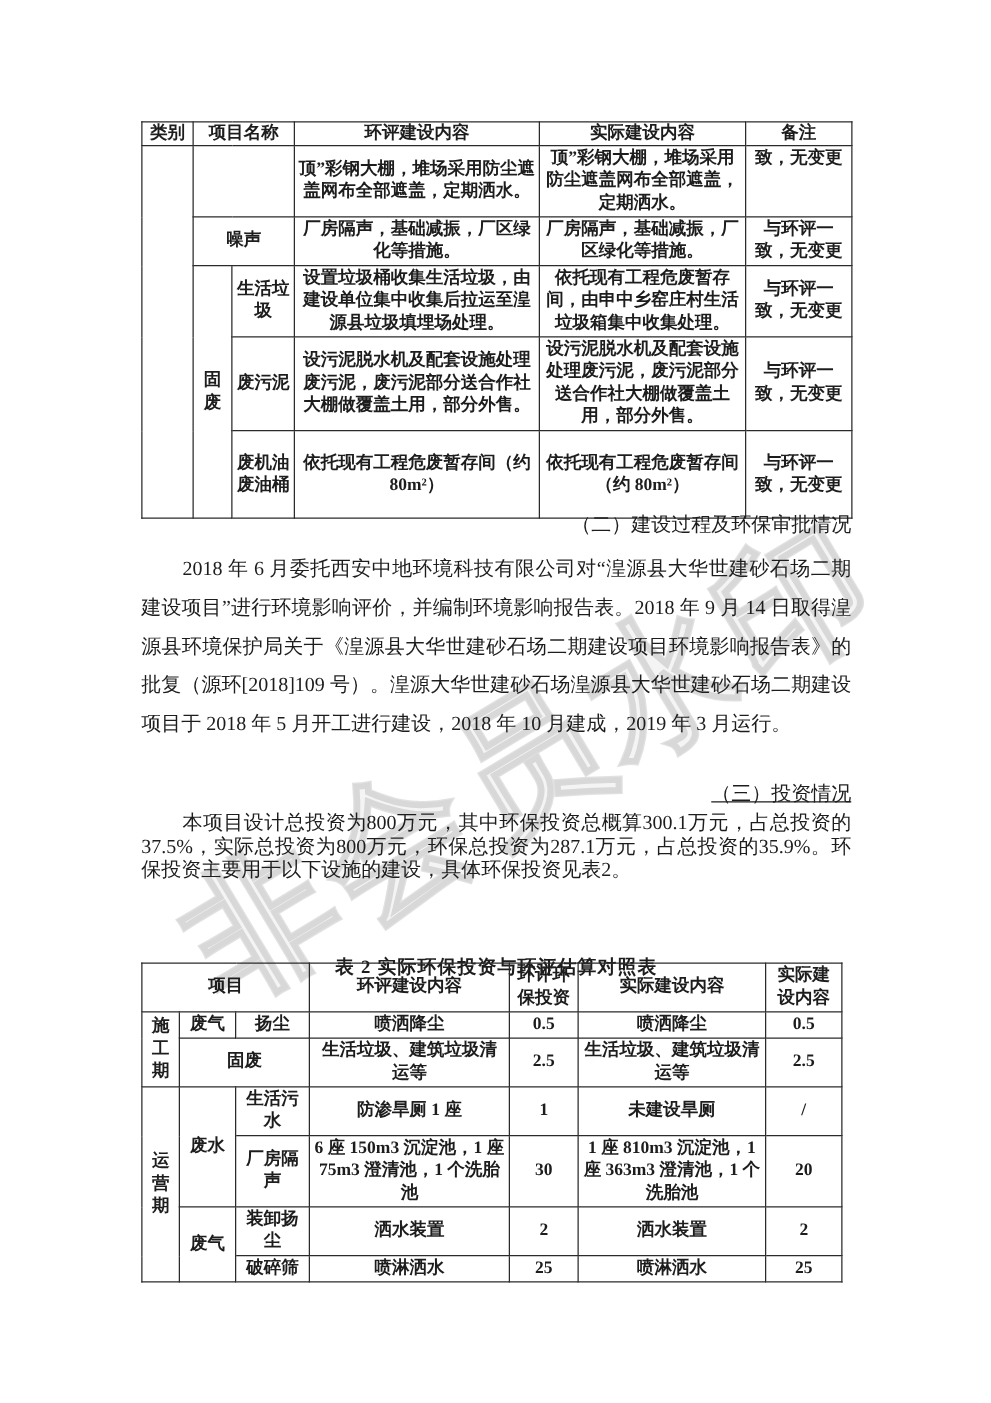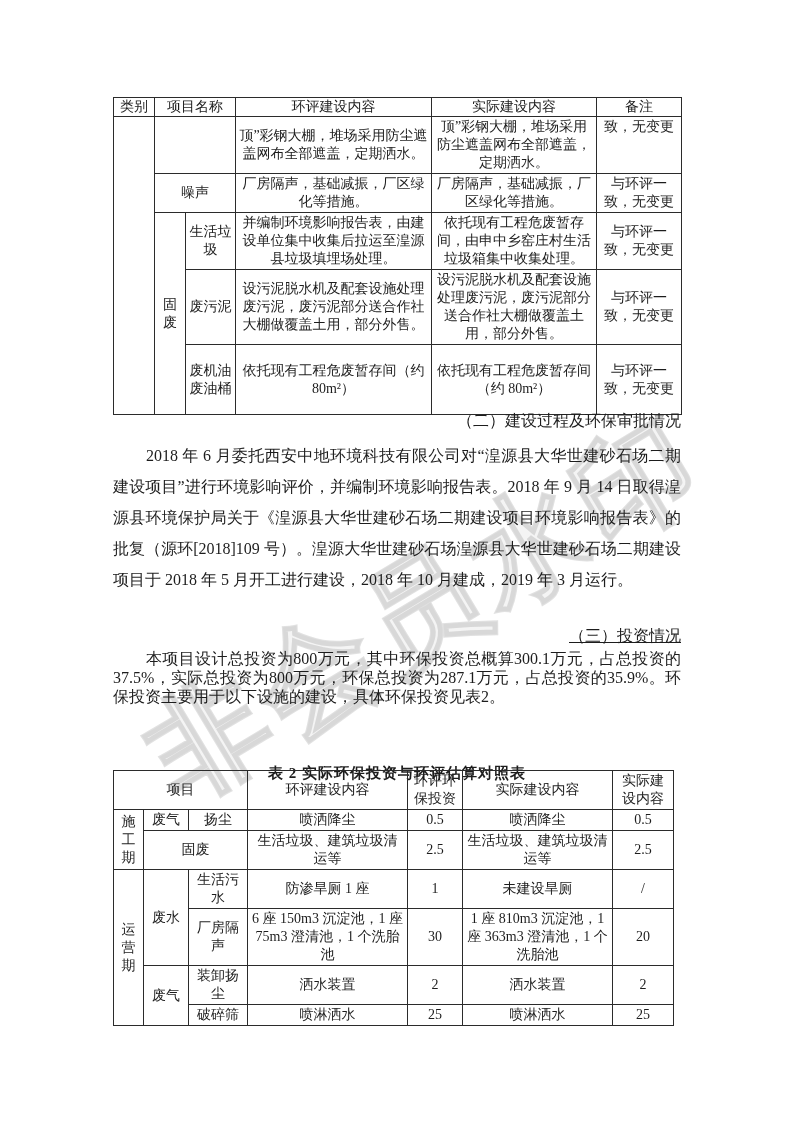--- a/index.html
+++ b/index.html
@@ -12,21 +12,21 @@
     position:absolute;left:95px;top:470px;width:660px;height:280px;
     display:flex;align-items:center;justify-content:center;
     transform:rotate(-31deg);
     font-size:118px;letter-spacing:6px;font-weight:bold;
     color:rgba(0,0,0,0.045);
     -webkit-text-stroke:2px rgba(120,120,120,0.22);
     white-space:nowrap;pointer-events:none;user-select:none;
     font-family:"Liberation Sans","DejaVu Sans",sans-serif;
   }
   
-  table{border-collapse:collapse;table-layout:fixed;position:absolute;}
+  table{border-collapse:collapse;table-layout:fixed;position:absolute;font-weight:bold;}
   td{
     border:1px solid #2b2b2b;text-align:center;vertical-align:middle;
     font-size:14px;line-height:18px;padding:1px 3px;position:relative;
     overflow:hidden;word-break:break-all;
   }
   .t1{left:113px;top:97px;width:568px;}
   .t2{left:113px;top:770px;width:560px;}
   .hrow td{height:15px;line-height:16px;}
   .va-top{vertical-align:top;}
   
@@ -80,21 +80,21 @@
     </tr>
     <tr style="height:38px">
       <td colspan="2">噪声</td>
       <td>厂房隔声，基础减振，厂区绿化等措施。</td>
       <td>厂房隔声，基础减振，厂区绿化等措施。</td>
       <td><span>与环评一致，无变更</span></td>
     </tr>
     <tr style="height:57px">
       <td rowspan="3">固废</td>
       <td>生活垃圾</td>
-      <td>并编制环境影响报告表，由建设单位集中收集后拉运至湟源县垃圾填埋场处理。</td>
+      <td>设置垃圾桶收集生活垃圾，由建设单位集中收集后拉运至湟源县垃圾填埋场处理。</td>
       <td>依托现有工程危废暂存间，由申中乡窑庄村生活垃圾箱集中收集处理。</td>
       <td><span>与环评一致，无变更</span></td>
     </tr>
     <tr style="height:73px">
       <td>废污泥</td>
       <td>设污泥脱水机及配套设施处理废污泥，废污泥部分送合作社大棚做覆盖土用，部分外售。</td>
       <td>设污泥脱水机及配套设施处理废污泥，废污泥部分送合作社大棚做覆盖土用，部分外售。</td>
       <td><span>与环评一致，无变更</span></td>
     </tr>
     <tr style="height:70px">

